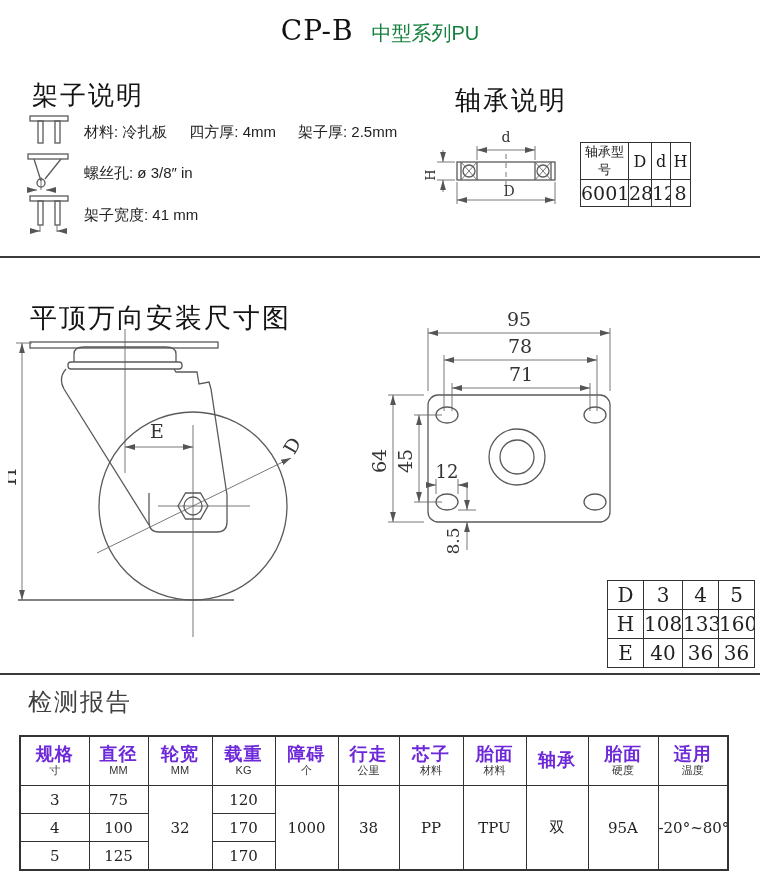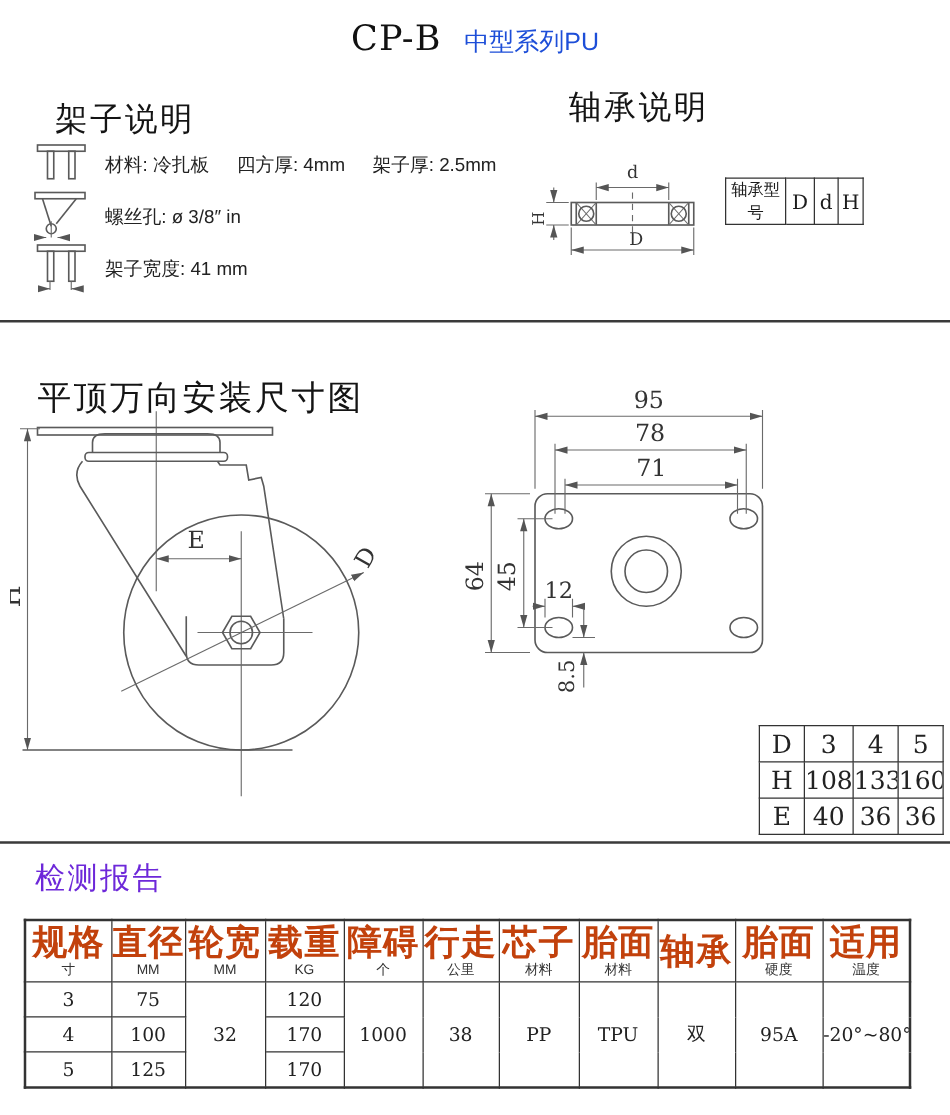--- a/index.html
+++ b/index.html
@@ -1,41 +1,41 @@
 <!DOCTYPE html>
 <html><head>
 <meta charset="utf-8">
 <style>
   html,body{margin:0;padding:0;background:#fff;}
   .page{position:relative;width:760px;height:892px;background:#ffffff;overflow:hidden;
         font-family:"Liberation Sans",sans-serif;color:#1c1c1c;text-decoration:underline;}
   .abs{position:absolute;}
   .title-row{top:14px;left:0;width:760px;display:flex;justify-content:center;align-items:baseline;gap:18px;}
   .title-model{font-family:"DejaVu Serif",serif;font-size:28px;letter-spacing:1px;color:#111;}
-  .title-series{font-size:20px;color:#1d4ed8;}
+  .title-series{font-size:20px;color:#15803d;}
   .sec-head{font-size:26px;color:#141414;letter-spacing:2px;}
-  .sec-head-sm{font-size:24px;color:#6d28d9;letter-spacing:2px;}
+  .sec-head-sm{font-size:24px;color:#404040;letter-spacing:2px;}
   .frame-row{display:flex;align-items:center;gap:14px;}
   .frame-text{font-size:15px;color:#222;}
   .frame-text span{margin-right:22px;}
   .divider{left:0;width:760px;height:0;border-top:2px solid #3a3a3a;}
   svg{display:block;}
   svg .ln{stroke:#5a5a5a;stroke-width:1.3;fill:none;}
   svg .thin{stroke:#6a6a6a;stroke-width:0.9;fill:none;}
   svg .dimtx{font-family:"DejaVu Serif",serif;fill:#333;}
   svg .dash{stroke-dasharray:5 4;}
   table{border-collapse:collapse;table-layout:fixed;background:#fff;}
   td,th{border:1px solid #333;padding:0;text-align:center;overflow:hidden;}
   .bearing-table{font-size:13px;}
   .bearing-table td.val{font-family:"DejaVu Serif",serif;font-size:19px;color:#222;}
   .bearing-table td.val.model{text-align:right;padding-right:3px;}
   .size-table td{font-family:"DejaVu Serif",serif;font-size:20px;color:#222;height:28px;}
   .report-table{border:2px solid #333;}
   .report-table th{height:48px;vertical-align:middle;}
-  .report-table th .main{font-size:28px;font-weight:700;color:#c2410c;letter-spacing:1px;line-height:1.1;}
+  .report-table th .main{font-size:18px;font-weight:700;color:#6d28d9;letter-spacing:1px;line-height:1.1;}
   .report-table th .unit{font-size:11px;font-weight:400;color:#333;line-height:1.2;}
   .report-table td{height:27px;font-family:"DejaVu Serif",serif;font-size:15px;color:#222;}
 </style>
 </head>
 <body>
 
 <div class="page">
 
   <svg width="0" height="0" style="position:absolute">
     <defs>
@@ -46,21 +46,21 @@
         <path d="M10,1.6 L0,4.5 L10,7.4 Z" fill="#555"></path>
       </marker>
     </defs>
   </svg>
 
   <div class="abs title-row">
     <span class="title-model">CP-B</span>
     <span class="title-series">中型系列PU</span>
   </div>
 
-  <div class="abs sec-head" style="left:44px;top:78px;">架子说明</div>
+  <div class="abs sec-head" style="left:32px;top:78px;">架子说明</div>
 
   <div class="abs frame-row" style="left:28px;top:114px;">
     <svg width="42" height="36" viewBox="0 0 42 36">
       <rect class="ln" x="2" y="2" width="38" height="5"></rect>
       <rect class="ln" x="10" y="7" width="5" height="22"></rect>
       <rect class="ln" x="27" y="7" width="5" height="22"></rect>
     </svg>
     <div class="frame-text">
       <span>材料: 冷扎板</span><span>四方厚: 4mm</span><span>架子厚: 2.5mm</span>
     </div>
@@ -89,21 +89,21 @@
       <line class="thin" x1="12" y1="31" x2="12" y2="38"></line>
       <line class="thin" x1="29" y1="31" x2="29" y2="38"></line>
       <line class="thin" x1="3" y1="37" x2="12" y2="37" marker-end="url(#arwE)"></line>
       <line class="thin" x1="38" y1="37" x2="29" y2="37" marker-end="url(#arwE)"></line>
     </svg>
     <div class="frame-text">
       <span>架子宽度: 41 mm</span>
     </div>
   </div>
 
-  <div class="abs sec-head" style="left:455px;top:68px;">轴承说明</div>
+  <div class="abs sec-head" style="left:455px;top:83px;">轴承说明</div>
 
   <svg class="abs" style="left:425px;top:130px;" width="155" height="80" viewBox="0 0 155 80">
     <rect class="ln" x="32" y="32" width="98" height="18"></rect>
     <line class="ln" x1="52" y1="32" x2="52" y2="50"></line>
     <line class="ln" x1="36" y1="32" x2="36" y2="50"></line>
     <line class="ln" x1="110" y1="32" x2="110" y2="50"></line>
     <line class="ln" x1="126" y1="32" x2="126" y2="50"></line>
     <line class="thin" x1="36" y1="32" x2="52" y2="50"></line>
     <line class="thin" x1="36" y1="50" x2="52" y2="32"></line>
     <line class="thin" x1="110" y1="32" x2="126" y2="50"></line>
@@ -133,20 +133,26 @@
         <col style="width:19px">
         <col style="width:20px">
       </colgroup>
     <tbody>
         <tr style="height:23px;">
       <th style="font-weight:400;margin-top:40px;">轴承型号</th>
       <th class="val" style="font-family:'DejaVu Serif',serif;font-size:16px;font-weight:400;">D</th>
       <th class="val" style="font-family:'DejaVu Serif',serif;font-size:16px;font-weight:400;">d</th>
       <th class="val" style="font-family:'DejaVu Serif',serif;font-size:16px;font-weight:400;">H</th>
     </tr>
+    <tr style="height:27px;">
+      <td class="val model">6001</td>
+      <td class="val">28</td>
+      <td class="val">12</td>
+      <td class="val">8</td>
+    </tr>
   </tbody>
     </table>
 
   <div class="abs divider" style="top:256px;"></div>
 
   <div class="abs sec-head" style="left:30px;top:272px;font-size:27px;margin-top:28px;">平顶万向安装尺寸图</div>
 
   <svg class="abs" style="left:8px;top:325px;" width="335" height="335" viewBox="0 0 335 335">
     <line class="thin" x1="117" y1="4" x2="117" y2="148"></line>
     <rect class="ln" x="22" y="17" width="188" height="6"></rect>

